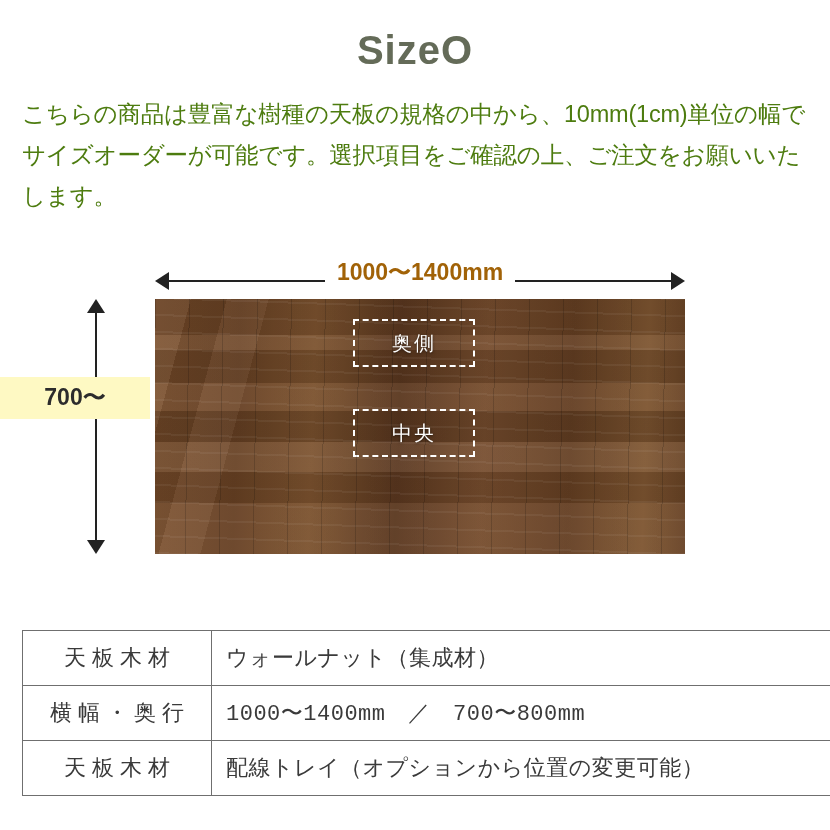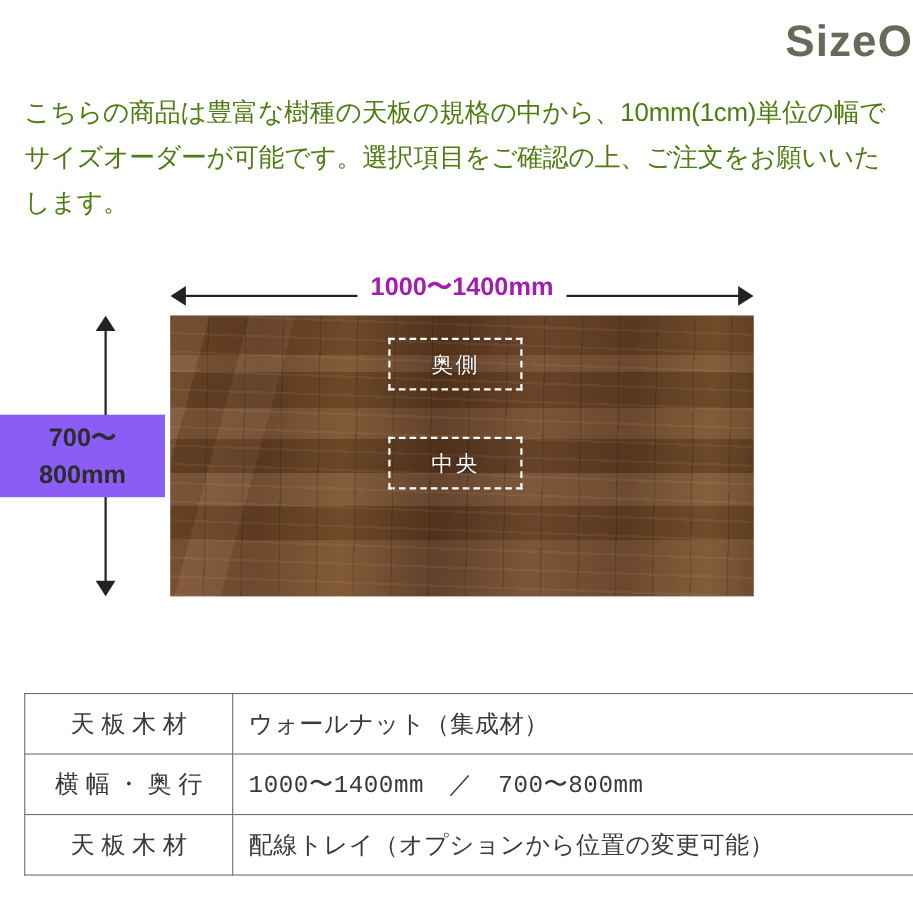--- a/index.html
+++ b/index.html
@@ -16,26 +16,26 @@
   }
   .page {
     position: relative;
     width: 830px;
     height: 830px;
     box-sizing: border-box;
   }
 
   
   .title {
-    text-align: right;
+    text-align: center;
     font-size: 40px;
     font-weight: bold;
     letter-spacing: 1px;
     color: #646b58;
-    padding-top: 16px;
+    padding-top: 28px;
     line-height: 1.1;
   }
 
   
   .intro {
     margin: 22px 22px 0 22px;
     font-size: 23.5px;
     line-height: 1.75;
     color: #4d7c0f;
     letter-spacing: -0.2px;
@@ -124,21 +124,21 @@
   }
   .h-arrow .head-l { left: 0; border-right: 14px solid #222; }
   .h-arrow .head-r { right: 0; border-left: 14px solid #222; }
   .h-arrow .label {
     position: absolute;
     left: 0; right: 0;
     top: -10px;
     text-align: center;
     font-size: 23px;
     font-weight: bold;
-    color: #a21caf;
+    color: #a16207;
   }
   .h-arrow .label span {
     background: #fff;
     padding: 0 12px;
   }
 
   
   .v-arrow {
     position: absolute;
     left: 83px;
@@ -162,28 +162,28 @@
     height: 0;
     border-left: 9px solid transparent;
     border-right: 9px solid transparent;
   }
   .v-arrow .head-t { top: 0; border-bottom: 14px solid #222; }
   .v-arrow .head-b { bottom: 0; border-top: 14px solid #222; }
 
   .v-label {
     position: absolute;
     left: 0;
-    top: 150px;
+    top: 138px;
     width: 150px;
     text-align: center;
     font-size: 23px;
     font-weight: bold;
     color: #2c2c2c;
     line-height: 1.45;
-    background: #8b5cf6;
+    background: #fef9c3;
     padding: 4px 0;
   }
 
   
   .spec {
     position: absolute;
     left: 22px;
     top: 630px;
     width: 814px;
     border-collapse: collapse;
@@ -227,21 +227,20 @@
     </div>
 
     <div class="v-arrow">
       <div class="line"></div>
       <div class="head-t"></div>
       <div class="head-b"></div>
     </div>
 
     <div class="v-label">
       <div>700〜</div>
-      <div>800mm</div>
     </div>
 
     <div class="board">
       <div class="dashbox back">奥側</div>
       <div class="dashbox center">中央</div>
     </div>
 
   </div>
 
   <table class="spec">

